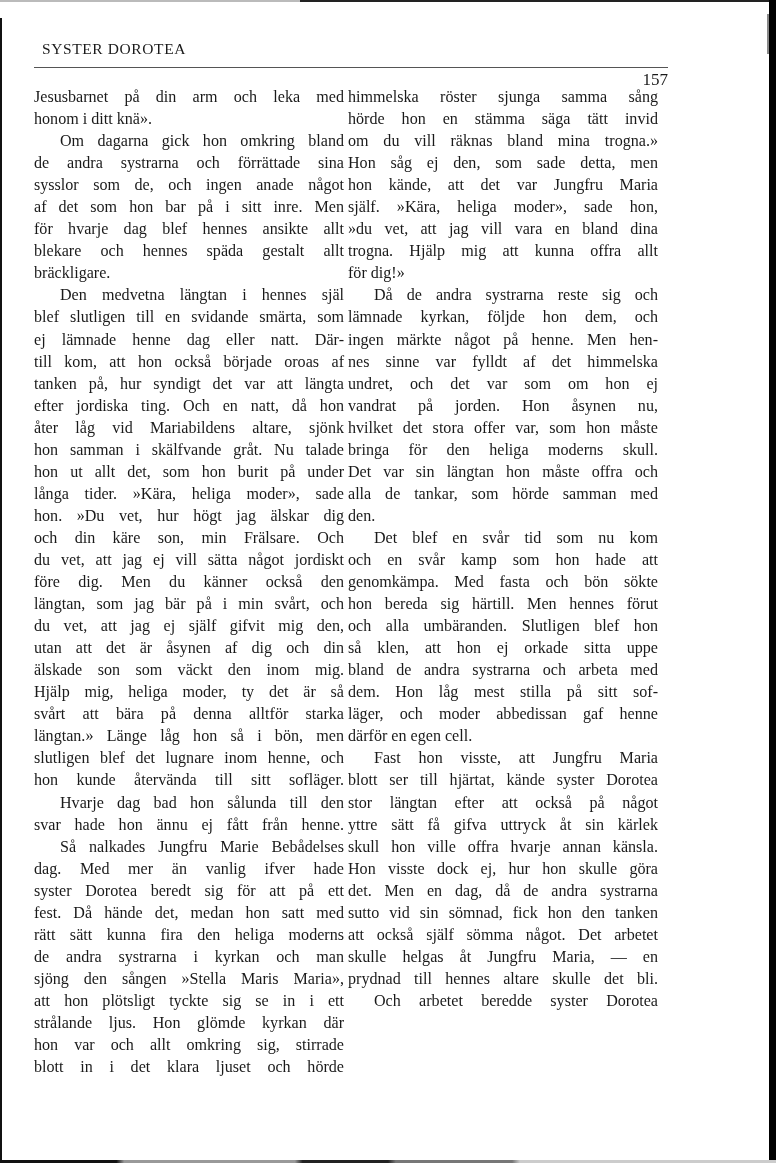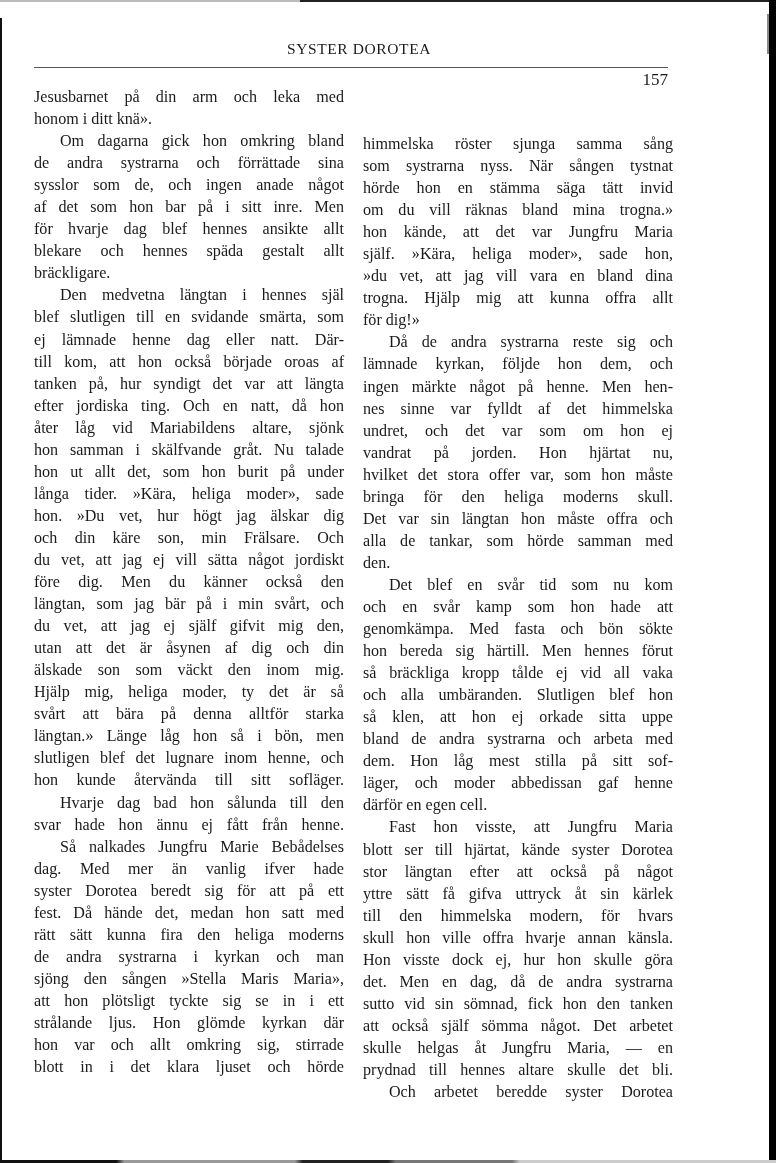--- a/index.html
+++ b/index.html
@@ -11,36 +11,36 @@
   .scan-edge-top-light { position: absolute; left: 0; top: 0; width: 300px; height: 2px; background: #bbb; }
   .scan-edge-left { position: absolute; left: 0; top: 18px; width: 2px; height: 1145px; background: #111; }
   .scan-edge-right { position: absolute; right: 0; top: 0; width: 7px; height: 1163px; background: #000; }
   .scan-edge-right-inner { position: absolute; right: 7px; top: 14px; width: 2px; height: 40px; background: #888; }
   .scan-edge-bottom { position: absolute; left: 0; bottom: 0; width: 776px; height: 3px; background: linear-gradient(90deg,#111 0%,#111 15%,#999 16%,#999 38%,#222 39%,#222 50%,#777 51%,#777 66%,#ccc 67%,#ccc 100%); }
 
   .header {
     position: absolute; left: 34px; top: 38px; width: 634px; height: 28px;
   }
   .running-title {
-    position: absolute; left: 16px; right: 0; top: 2px; text-align: center;
+    position: absolute; left: 8px; right: 0; top: 2px; text-align: left;
     font-size: 15.5px; letter-spacing: 0.6px;
   }
   .page-number {
     position: absolute; right: 0; top: 0px; font-size: 17px; margin-top: 32px;
   }
   .header-rule {
     position: absolute; left: 34px; top: 67px; width: 634px; height: 1px; background: #555;
   }
 
   .column {
     position: absolute; top: 86px; width: 310px;
     font-size: 16.1px; line-height: 22.05px; text-align: justify;
   }
   .col-left { left: 34px; }
-  .col-right { left: 363px; margin-top: 47px; }
+  .col-right { left: 348px; }
   .line { display: block; text-align: justify; text-align-last: justify; white-space: nowrap; height: 22.05px; }
   .line.last { text-align-last: left; }
   .line.ind { padding-left: 26px; }
 </style>
 </head>
 <body>
 
 <div class="scan-edge-top"></div>
 <div class="scan-edge-top-light"></div>
 <div class="scan-edge-left"></div>
@@ -96,55 +96,53 @@
     <span class="line">rätt sätt kunna fira den heliga moderns</span>
     <span class="line">de andra systrarna i kyrkan och man</span>
     <span class="line">sjöng den sången »Stella Maris Maria»,</span>
     <span class="line">att hon plötsligt tyckte sig se in i ett</span>
     <span class="line">strålande ljus. Hon glömde kyrkan där</span>
     <span class="line">hon var och allt omkring sig, stirrade</span>
     <span class="line">blott in i det klara ljuset och hörde</span>
   </div>
 <div class="column col-right" id="col-right">
     <span class="line">himmelska röster sjunga samma sång</span>
-    <span class="line">som systrarna nyss. När sången tystnat</span>
     <span class="line">hörde hon en stämma säga tätt invid</span>
     <span class="line">om du vill räknas bland mina trogna.»</span>
+    <span class="line">Hon såg ej den, som sade detta, men</span>
     <span class="line">hon kände, att det var Jungfru Maria</span>
     <span class="line">själf. »Kära, heliga moder», sade hon,</span>
     <span class="line">»du vet, att jag vill vara en bland dina</span>
     <span class="line">trogna. Hjälp mig att kunna offra allt</span>
     <span class="line last">för dig!»</span>
     <span class="line ind">Då de andra systrarna reste sig och</span>
     <span class="line">lämnade kyrkan, följde hon dem, och</span>
     <span class="line">ingen märkte något på henne. Men hen-</span>
     <span class="line">nes sinne var fylldt af det himmelska</span>
     <span class="line">undret, och det var som om hon ej</span>
-    <span class="line">vandrat på jorden. Hon hjärtat nu,</span>
+    <span class="line">vandrat på jorden. Hon åsynen nu,</span>
     <span class="line">hvilket det stora offer var, som hon måste</span>
     <span class="line">bringa för den heliga moderns skull.</span>
     <span class="line">Det var sin längtan hon måste offra och</span>
     <span class="line">alla de tankar, som hörde samman med</span>
     <span class="line last">den.</span>
     <span class="line ind">Det blef en svår tid som nu kom</span>
     <span class="line">och en svår kamp som hon hade att</span>
     <span class="line">genomkämpa. Med fasta och bön sökte</span>
     <span class="line">hon bereda sig härtill. Men hennes förut</span>
-    <span class="line">så bräckliga kropp tålde ej vid all vaka</span>
     <span class="line">och alla umbäranden. Slutligen blef hon</span>
     <span class="line">så klen, att hon ej orkade sitta uppe</span>
     <span class="line">bland de andra systrarna och arbeta med</span>
     <span class="line">dem. Hon låg mest stilla på sitt sof-</span>
     <span class="line">läger, och moder abbedissan gaf henne</span>
     <span class="line last">därför en egen cell.</span>
     <span class="line ind">Fast hon visste, att Jungfru Maria</span>
     <span class="line">blott ser till hjärtat, kände syster Dorotea</span>
     <span class="line">stor längtan efter att också på något</span>
     <span class="line">yttre sätt få gifva uttryck åt sin kärlek</span>
-    <span class="line">till den himmelska modern, för hvars</span>
     <span class="line">skull hon ville offra hvarje annan känsla.</span>
     <span class="line">Hon visste dock ej, hur hon skulle göra</span>
     <span class="line">det. Men en dag, då de andra systrarna</span>
     <span class="line">sutto vid sin sömnad, fick hon den tanken</span>
     <span class="line">att också själf sömma något. Det arbetet</span>
     <span class="line">skulle helgas åt Jungfru Maria, — en</span>
     <span class="line">prydnad till hennes altare skulle det bli.</span>
     <span class="line ind">Och arbetet beredde syster Dorotea</span>
   </div>
 

